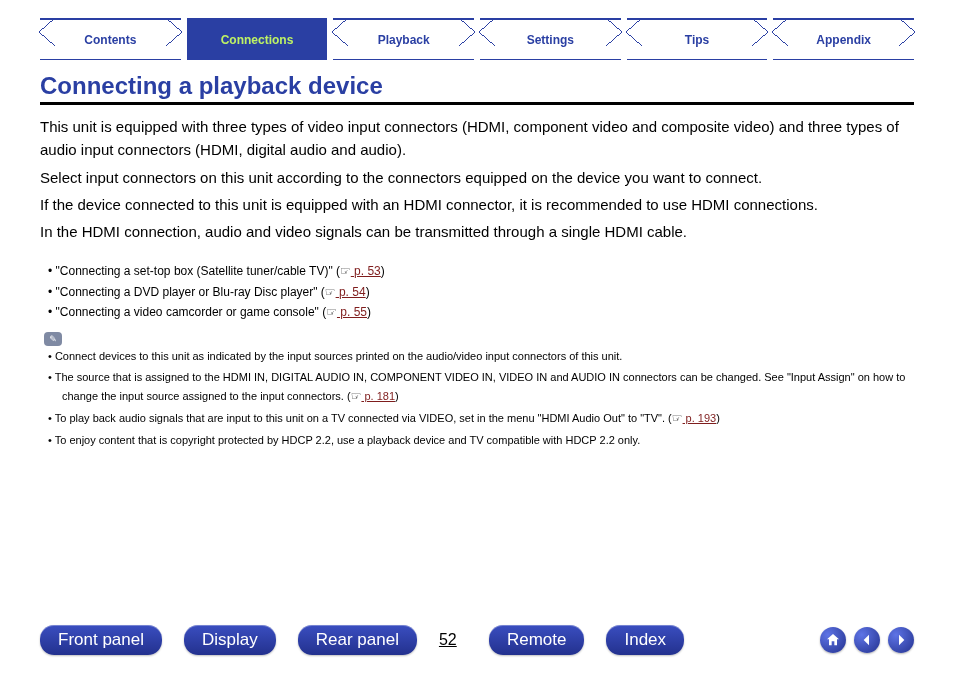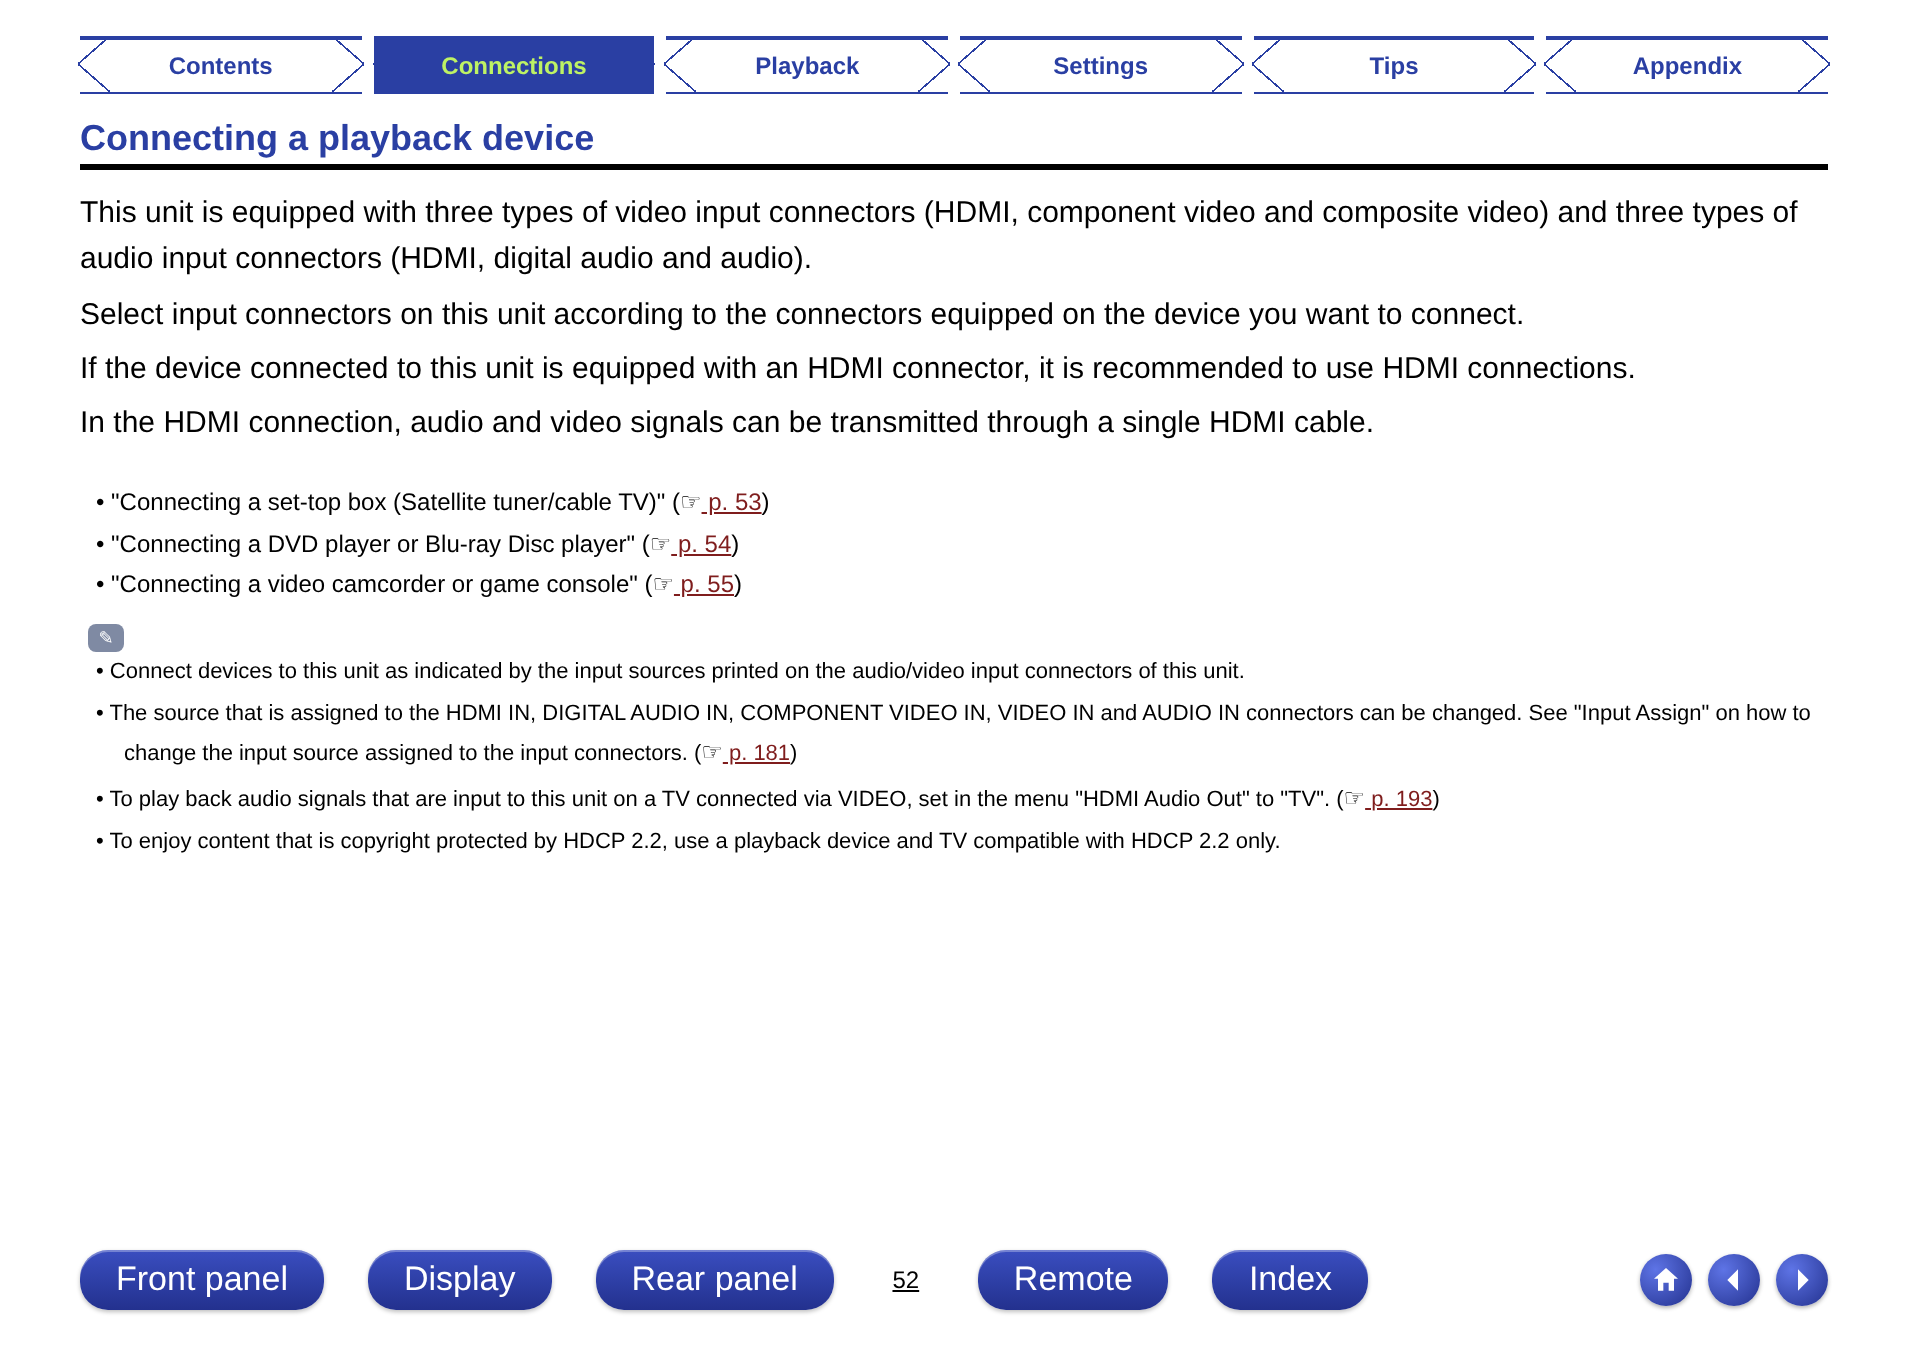--- a/index.html
+++ b/index.html
@@ -5,21 +5,21 @@
   * { box-sizing: border-box; margin: 0; padding: 0; }
   body {
     width: 954px; height: 673px;
     font-family: Arial, Helvetica, sans-serif;
     background: #fff; color: #000;
     position: relative;
   }
   .page { padding: 18px 40px 0 40px; }
   .tabs { display: flex; gap: 6px; margin: 0 0 6px 0; }
   .tab {
-    flex: 1; height: 29px; position: relative;
+    flex: 1; height: 42px; position: relative;
     display: flex; align-items: center; justify-content: center;
     font-size: 12px; font-weight: bold; color: #2a3fa3;
     border-top: 2px solid #2a3fa3;
     border-bottom: 1px solid #2a3fa3;
     background: #fff;
     cursor: pointer;
   }
   .tab::before, .tab::after {
     content: "";
     position: absolute; top: -2px; width: 16px; height: 28px;
@@ -50,21 +50,21 @@
   }
   .tab.active::after { right: -1px;
     background: linear-gradient(to top right, #2a3fa3 49%, transparent 50%),
                 linear-gradient(to bottom right, #2a3fa3 49%, transparent 50%);
     background-size: 100% 50%, 100% 50%;
     background-position: top, bottom;
     background-repeat: no-repeat;
   }
 
   h1 {
-    color: #2a3fa3; font-size: 18px; font-weight: bold;
+    color: #2a3fa3; font-size: 24px; font-weight: bold;
     margin: 12px 0 2px 0;
   }
   .rule { height: 3px; background: #000; margin-bottom: 10px; }
   .body-text { font-size: 15px; line-height: 1.55; }
   .body-text p { margin-bottom: 4px; }
   .spacer { height: 14px; }
 
   ul.primary { list-style: none; font-size: 12px; line-height: 1.7; margin-left: 8px; }
   ul.primary li::before { content: "• "; }
   .link { text-decoration: underline; color: #7f1d1d; cursor: pointer; }
@@ -86,21 +86,21 @@
     padding: 0 40px;
     display: flex; align-items: center; gap: 22px;
   }
   .pill {
     background: linear-gradient(#3a4ec0, #23318e);
     color: #fff; font-size: 17px; font-weight: normal;
     padding: 5px 18px; border-radius: 14px;
     box-shadow: inset 0 1px 0 rgba(255,255,255,.3), 0 1px 2px rgba(0,0,0,.25);
     cursor: pointer;
   }
-  .page-num { font-size: 12px; min-width: 28px; text-align: center; text-decoration: underline; }
+  .page-num { font-size: 16px; min-width: 28px; text-align: left; text-decoration: underline; }
   .footer-right { margin-left: auto; display: flex; gap: 8px; }
   .circle-btn {
     width: 26px; height: 26px; border-radius: 50%;
     background: radial-gradient(circle at 30% 30%, #5e74e6, #23318e);
     display: flex; align-items: center; justify-content: center;
     cursor: pointer;
     box-shadow: 0 1px 2px rgba(0,0,0,.3);
   }
   .circle-btn svg { width: 16px; height: 16px; fill: #fff; }
 </style>

